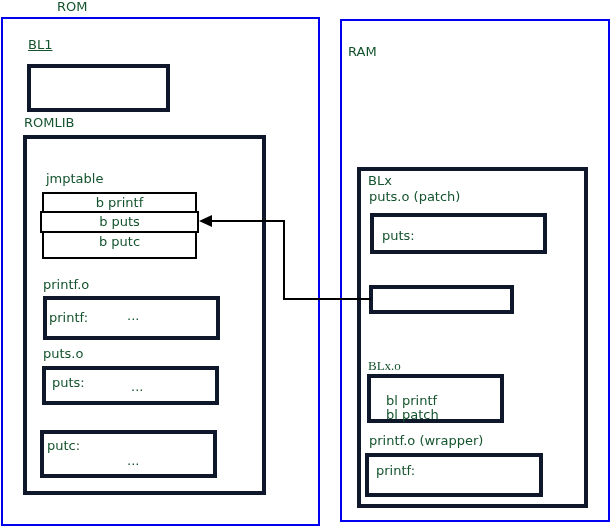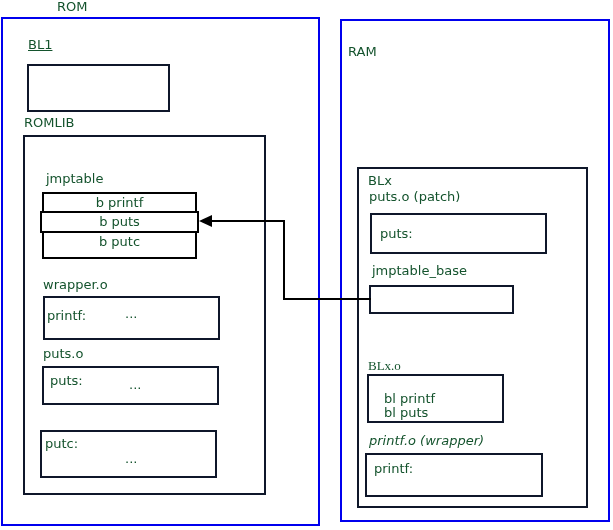--- a/index.html
+++ b/index.html
@@ -4,21 +4,21 @@
 <style>
   html,body{margin:0;padding:0;background:#ffffff;}
   #stage{
     position:relative;width:613px;height:530px;overflow:hidden;
     background:#ffffff;
     font-family:"DejaVu Sans","Liberation Sans",sans-serif;
     font-size:13px;color:#14532d;line-height:14px;
   }
   .lbl{position:absolute;white-space:nowrap;}
   .frame{position:absolute;border:2px solid var(--frame-blue,#0000ee);box-sizing:border-box;background:transparent;}
-  .box{position:absolute;border:2px solid #0f172a;box-sizing:border-box;background:#ffffff;}
+  .box{position:absolute;border:4px solid #0f172a;box-sizing:border-box;background:#ffffff;}
   .jt-row{position:absolute;border:2px solid #000;box-sizing:border-box;background:#fff;text-align:center;line-height:17px;}
   .hline{position:absolute;height:2px;background:#000;}
   .vline{position:absolute;width:2px;background:#000;}
   .arrow-left{
     position:absolute;width:0;height:0;
     border-top:6px solid transparent;border-bottom:6px solid transparent;
     border-right:13px solid #000;
   }
 </style>
 </head>
@@ -33,21 +33,21 @@
   <div class="box" style="left:27px;top:64px;width:143px;height:48px;"></div>
 
   <div class="lbl" style="left:24px;top:116px;">ROMLIB</div>
   <div class="box" style="left:23px;top:135px;width:243px;height:360px;background:transparent;"></div>
 
   <div class="lbl" style="left:46px;top:172px;text-align:center;">jmptable</div>
   <div class="jt-row" style="left:40px;top:211px;width:159px;height:22px;">b puts</div>
   <div class="jt-row" style="left:42px;top:192px;width:155px;height:21px;">b printf</div>
   <div class="jt-row" style="left:42px;top:231px;width:155px;height:28px;">b putc</div>
 
-  <div class="lbl" style="left:43px;top:278px;">wrapper.o</div>
+  <div class="lbl" style="left:43px;top:278px;">printf.o</div>
   <div class="box" style="left:43px;top:296px;width:177px;height:44px;">
     <span class="lbl" style="left:2px;top:11px;">printf:</span>
     <span class="lbl" style="left:80px;top:9px;">...</span>
   </div>
 
   <div class="lbl" style="left:43px;top:347px;">puts.o</div>
   <div class="box" style="left:42px;top:366px;width:177px;height:39px;">
     <span class="lbl" style="left:6px;top:6px;">puts:</span>
     <span class="lbl" style="left:85px;top:10px;">...</span>
   </div>
@@ -62,30 +62,29 @@
   <div class="frame" style="left:340px;top:19px;width:270px;height:503px;"></div>
 
   <div class="box" style="left:357px;top:167px;width:231px;height:341px;background:transparent;"></div>
   <div class="lbl" style="left:368px;top:174px;">BLx</div>
 
   <div class="lbl" style="left:369px;top:190px;">puts.o (patch)</div>
   <div class="box" style="left:370px;top:213px;width:177px;height:41px;">
     <span class="lbl" style="left:8px;top:12px;">puts:</span>
   </div>
 
-  <div class="lbl" style="left:372px;top:264px;">jmptable_base</div>
   <div class="box" style="left:369px;top:285px;width:145px;height:29px;"></div>
 
   <div class="lbl" style="left:368px;top:359px;font-family:Liberation Serif, serif;">BLx.o</div>
   <div class="box" style="left:367px;top:374px;width:137px;height:49px;padding-left:8px;">
     <span class="lbl" style="left:15px;top:16px;">bl printf</span>
-    <span class="lbl" style="left:15px;top:30px;">bl puts</span>
+    <span class="lbl" style="left:15px;top:30px;">bl patch</span>
   </div>
 
-  <div class="lbl" style="left:369px;top:434px;font-style:italic;">printf.o (wrapper)</div>
+  <div class="lbl" style="left:369px;top:434px;">printf.o (wrapper)</div>
   <div class="box" style="left:365px;top:453px;width:178px;height:44px;">
     <span class="lbl" style="left:7px;top:7px;">printf:</span>
   </div>
 
   <div class="hline" style="left:283px;top:298px;width:88px;"></div>
   <div class="vline" style="left:283px;top:220px;height:80px;"></div>
   <div class="hline" style="left:211px;top:220px;width:74px;"></div>
   <div class="arrow-left" style="left:199px;top:215px;"></div>
 
 </div>

